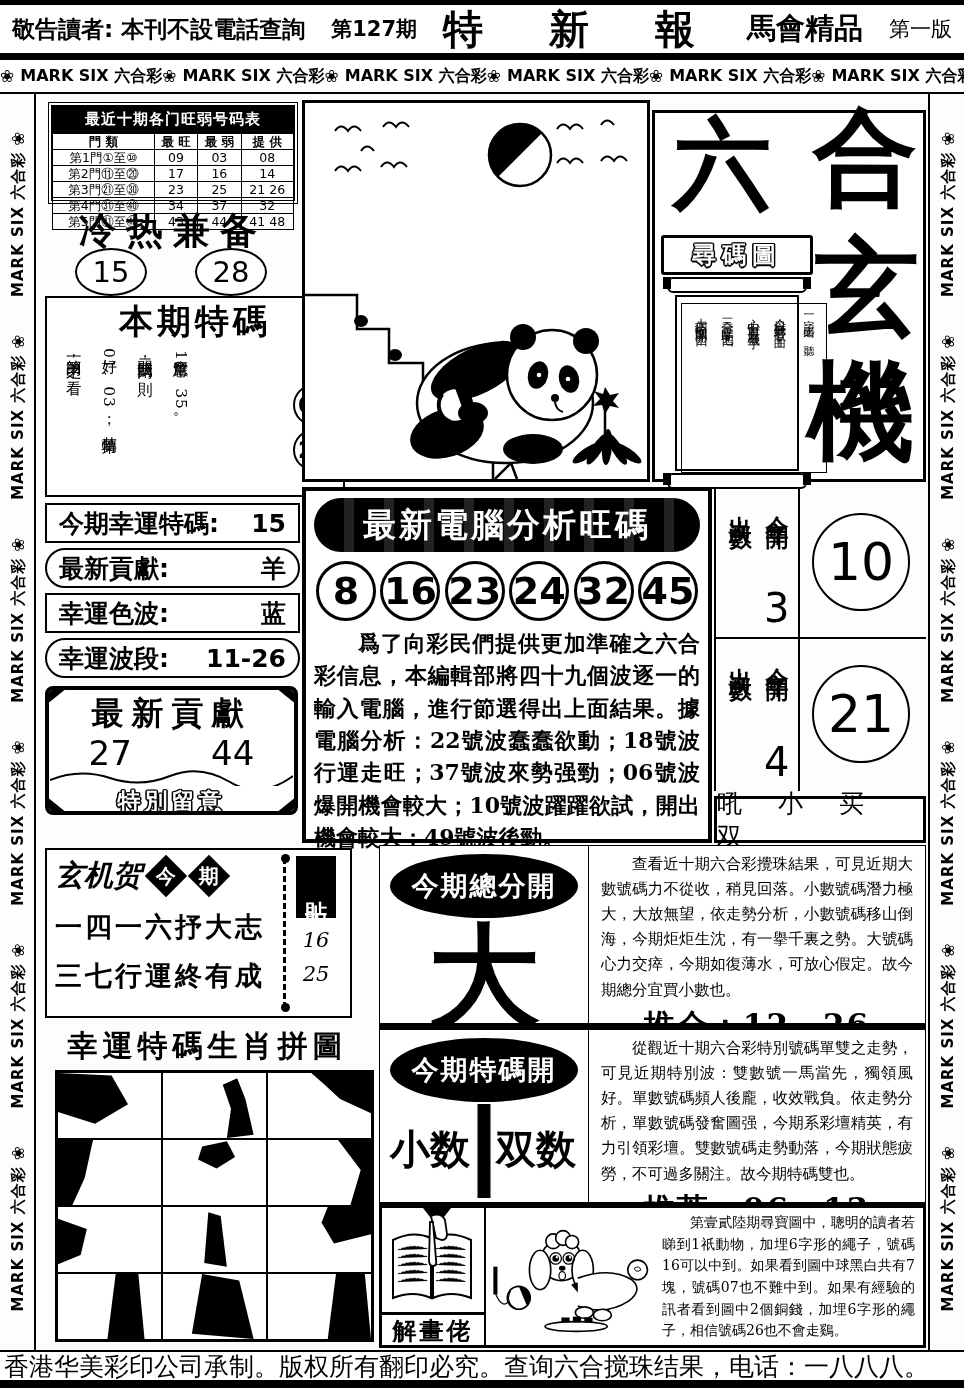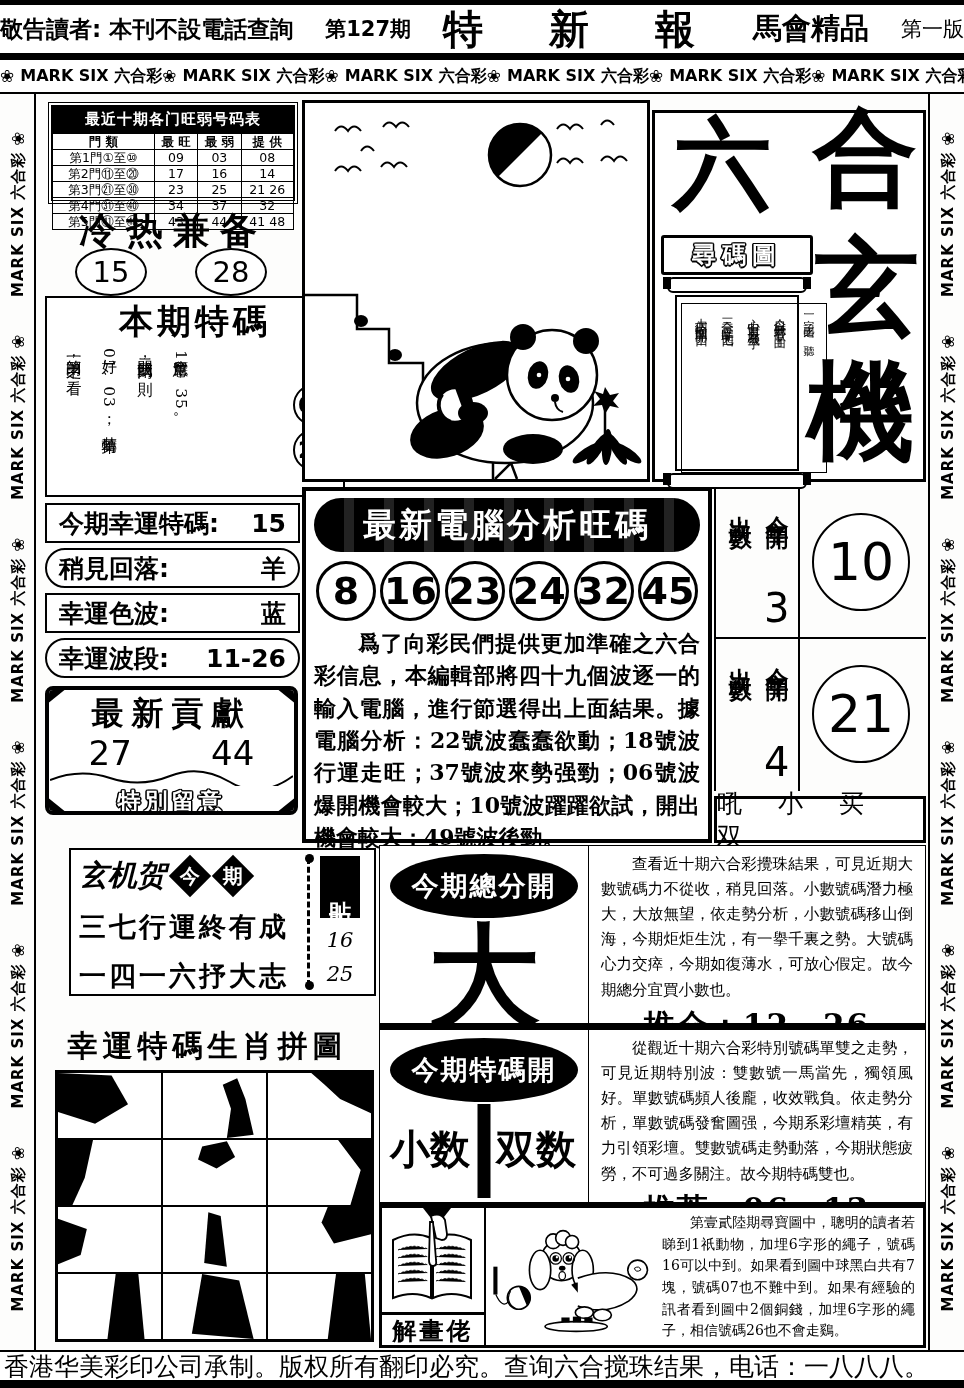--- a/index.html
+++ b/index.html
@@ -8,21 +8,21 @@
   .serif{font-family:"DejaVu Serif","Liberation Serif",serif;}
   .abs{position:absolute;}
   .box{position:absolute;background:#fff;border:2px solid #000;box-sizing:border-box;}
   .outline-text{color:#fff;text-shadow:1.5px 0 #000,-1.5px 0 #000,0 1.5px #000,0 -1.5px #000,
      1px 1px #000,-1px -1px #000,1px -1px #000,-1px 1px #000;}
   .circle{border:3px solid #000;border-radius:50%;display:flex;align-items:center;justify-content:center;
           background:#fff;box-sizing:border-box;font-weight:bold;}
   
   .header{position:absolute;left:0;top:0;width:964px;height:60px;border-top:5px solid #000;
           border-bottom:7px solid #000;box-sizing:border-box;display:flex;align-items:center;
-          justify-content:space-between;padding:0 0;background:#fff;}
+          justify-content:space-between;padding:0 12px;background:#fff;}
   .hdr-notice{font-size:23px;font-weight:bold;}
   .hdr-issue{font-size:21px;font-weight:bold;}
   .hdr-title{font-size:40px;font-weight:900;letter-spacing:26px;}
   .hdr-sub{font-size:29px;font-weight:bold;}
   .hdr-ed{font-size:21px;}
   
   .banner{position:absolute;left:0;top:60px;width:964px;height:34px;border-bottom:2px solid #000;
           box-sizing:border-box;display:flex;align-items:center;justify-content:space-evenly;background:#fff;}
   .banner-item{display:flex;align-items:center;gap:6px;font-size:16px;font-weight:bold;white-space:nowrap;}
   .flower{font-size:17px;}
@@ -55,21 +55,21 @@
         display:flex;align-items:center;justify-content:space-between;padding:0 12px;box-sizing:border-box;
         font-size:25px;font-weight:bold;}
   .lrow.round{border-radius:22px;}
   
   .contrib{left:45px;top:686px;width:253px;height:129px;border:4px solid #000;border-radius:8px;
            text-align:center;overflow:hidden;}
   .contrib .ttl{font-size:32px;font-weight:900;letter-spacing:8px;margin-top:2px;}
   .contrib .nums{display:flex;justify-content:space-around;font-size:34px;line-height:1;}
   .corner{position:absolute;width:20px;height:16px;background:#000;}
   
-  .congrats{left:45px;top:848px;width:307px;height:148px;padding:6px 8px;display:flex;margin-left:24px;}
+  .congrats{left:45px;top:848px;width:307px;height:170px;padding:6px 8px;display:flex;}
   .congrats-left{width:222px;}
   .congrats-title{display:flex;align-items:center;gap:5px;font-size:29px;font-weight:900;font-style:italic;}
   .diamond{width:30px;height:30px;background:#000;transform:rotate(45deg);display:flex;align-items:center;
            justify-content:center;margin:0 4px;}
   .diamond span{transform:rotate(-45deg);color:#fff;font-size:20px;font-weight:bold;font-style:normal;}
   .congrats-line{font-size:27px;font-weight:bold;letter-spacing:3px;margin-top:13px;white-space:nowrap;}
   .dash-div{width:0;border-left:3px dashed #000;margin:2px 10px 2px 6px;position:relative;}
   .dash-div i{position:absolute;left:-5px;width:9px;height:9px;background:#000;border-radius:50%;}
   .tips-box{background:#000;color:#fff;width:40px;height:62px;display:flex;align-items:center;
             justify-content:center;}
@@ -308,21 +308,21 @@
         <span class="circle" style="width:42px;height:42px;font-size:23px;border-width:2px;">26</span>
       </div>
     </div>
   </div>
 
   <div class="lrow" style="top:503px;">
     <span>今期幸運特碼:</span>
     <span>15</span>
   </div>
   <div class="lrow round" style="top:548px;">
-    <span>稍見回落:</span>
+    <span>最新貢獻:</span>
     <span>羊</span>
   </div>
   <div class="lrow" style="top:593px;">
     <span>幸運色波:</span>
     <span>蓝</span>
   </div>
   <div class="lrow round" style="top:638px;">
     <span>幸運波段:</span>
     <span>11-26</span>
   </div>
@@ -351,22 +351,22 @@
     <div class="congrats-left">
       <div class="congrats-title serif">
         <span>玄机贺</span>
         <span class="diamond">
             <span>今</span>
           </span>
         <span class="diamond">
             <span>期</span>
           </span>
       </div>
+      <div class="congrats-line serif">一四一六抒大志</div>
       <div class="congrats-line serif">三七行運終有成</div>
-      <div class="congrats-line serif">一四一六抒大志</div>
     </div>
     <div class="dash-div">
       <i style="top:-4px;"></i>
       <i style="bottom:-4px;"></i>
     </div>
     <div>
       <div class="tips-box">
           <span>貼士</span>
         </div>
       <div class="tip-num serif">16</div>

